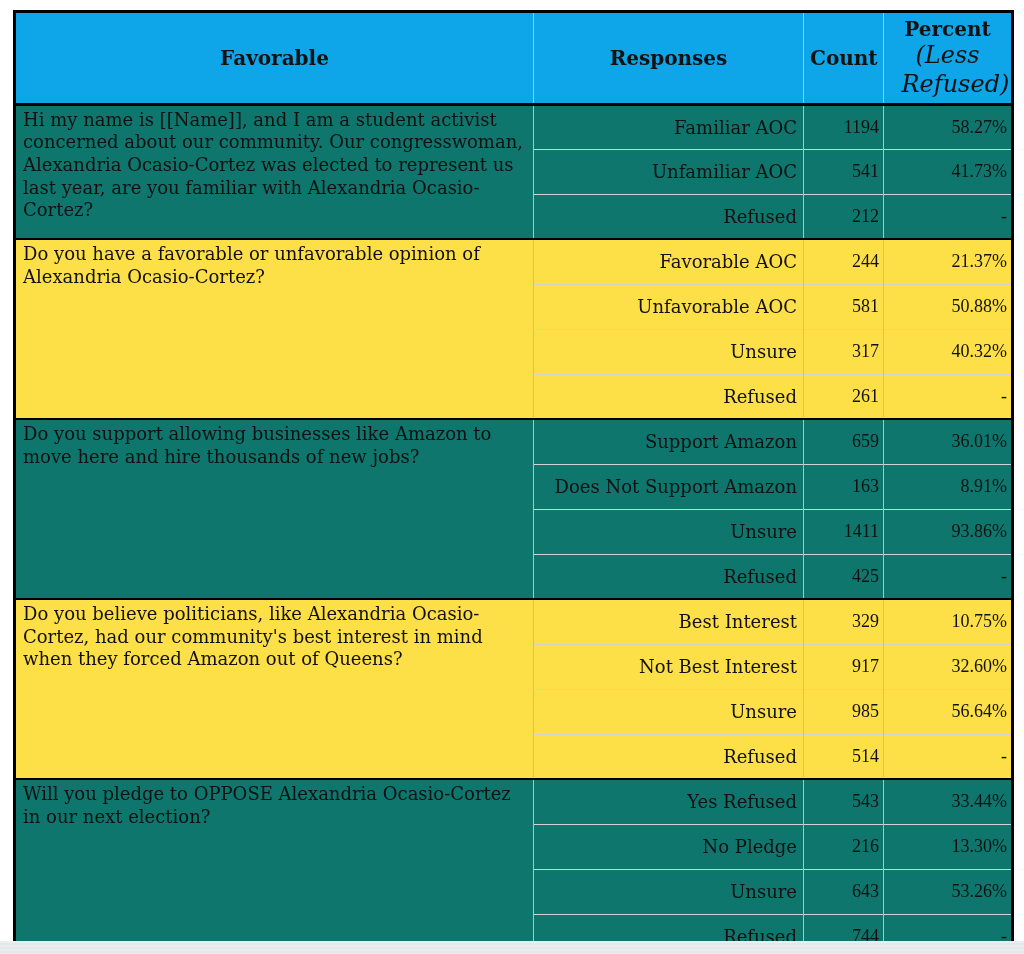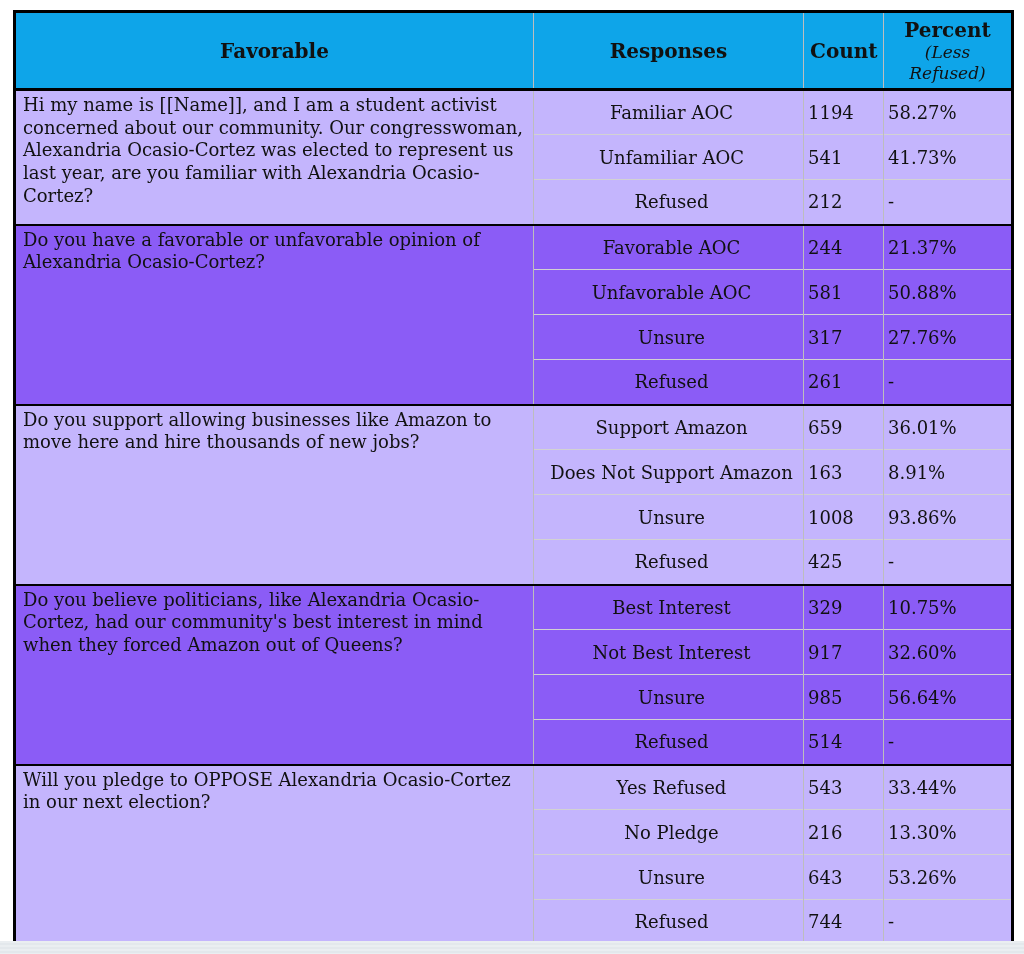--- a/index.html
+++ b/index.html
@@ -44,48 +44,49 @@
     text-align: center;
     vertical-align: middle;
     height: 78px;
     padding: 4px 6px;
     line-height: 1.2;
   }
   .percent-sub {
     display: block;
     font-weight: normal;
     font-style: italic;
-    font-size: 17px;
+    font-size: 24px;
     max-width: 92px;
     margin: 0 auto;
   }
   tr.group-start td { border-top: 2px solid #000; }
 
   td { font-size: 18px; }
   td.q-cell {
     vertical-align: top;
     text-align: left;
     padding: 3px 8px 4px 7px;
     line-height: 1.26;
     letter-spacing: 0px;
   }
   td.resp-cell {
     vertical-align: middle;
-    text-align: center;
+    text-align: right;
     padding: 2px 6px 2px 12px;
     height: 45px;
   }
   td.count-cell, td.pct-cell {
     vertical-align: middle;
-    text-align: left;
+    text-align: right;
     padding: 2px 4px;
     height: 45px;
-  }
-  tbody tr.shaded td { background: #c4b5fd; }
-  tbody tr.plain  td { background: #8b5cf6; }
+    font-family: Liberation Serif, serif;
+  }
+  tbody tr.shaded td { background: #0f766e; }
+  tbody tr.plain  td { background: #fde047; }
 </style>
 </head>
 <body>
 
 <table class="survey">
   <colgroup>
     <col class="c-question">
       <col class="c-responses">
       <col class="c-count">
       <col class="c-percent">
@@ -127,42 +128,42 @@
       <td class="pct-cell">21.37%</td>
     </tr>
     <tr class="plain">
       <td class="resp-cell">Unfavorable AOC</td>
       <td class="count-cell">581</td>
       <td class="pct-cell">50.88%</td>
     </tr>
     <tr class="plain">
       <td class="resp-cell">Unsure</td>
       <td class="count-cell">317</td>
-      <td class="pct-cell">27.76%</td>
+      <td class="pct-cell">40.32%</td>
     </tr>
     <tr class="plain">
       <td class="resp-cell">Refused</td>
       <td class="count-cell">261</td>
       <td class="pct-cell">-</td>
     </tr>
 
     <tr class="shaded group-start">
       <td class="q-cell" rowspan="4">Do you support allowing businesses like Amazon to move here and hire thousands of new jobs?</td>
       <td class="resp-cell">Support Amazon</td>
       <td class="count-cell">659</td>
       <td class="pct-cell">36.01%</td>
     </tr>
     <tr class="shaded">
       <td class="resp-cell">Does Not Support Amazon</td>
       <td class="count-cell">163</td>
       <td class="pct-cell">8.91%</td>
     </tr>
     <tr class="shaded">
       <td class="resp-cell">Unsure</td>
-      <td class="count-cell">1008</td>
+      <td class="count-cell">1411</td>
       <td class="pct-cell">93.86%</td>
     </tr>
     <tr class="shaded">
       <td class="resp-cell">Refused</td>
       <td class="count-cell">425</td>
       <td class="pct-cell">-</td>
     </tr>
 
     <tr class="plain group-start">
       <td class="q-cell" rowspan="4">Do you believe politicians, like Alexandria Ocasio-Cortez, had our community's best interest in mind when they forced Amazon out of Queens?</td>

